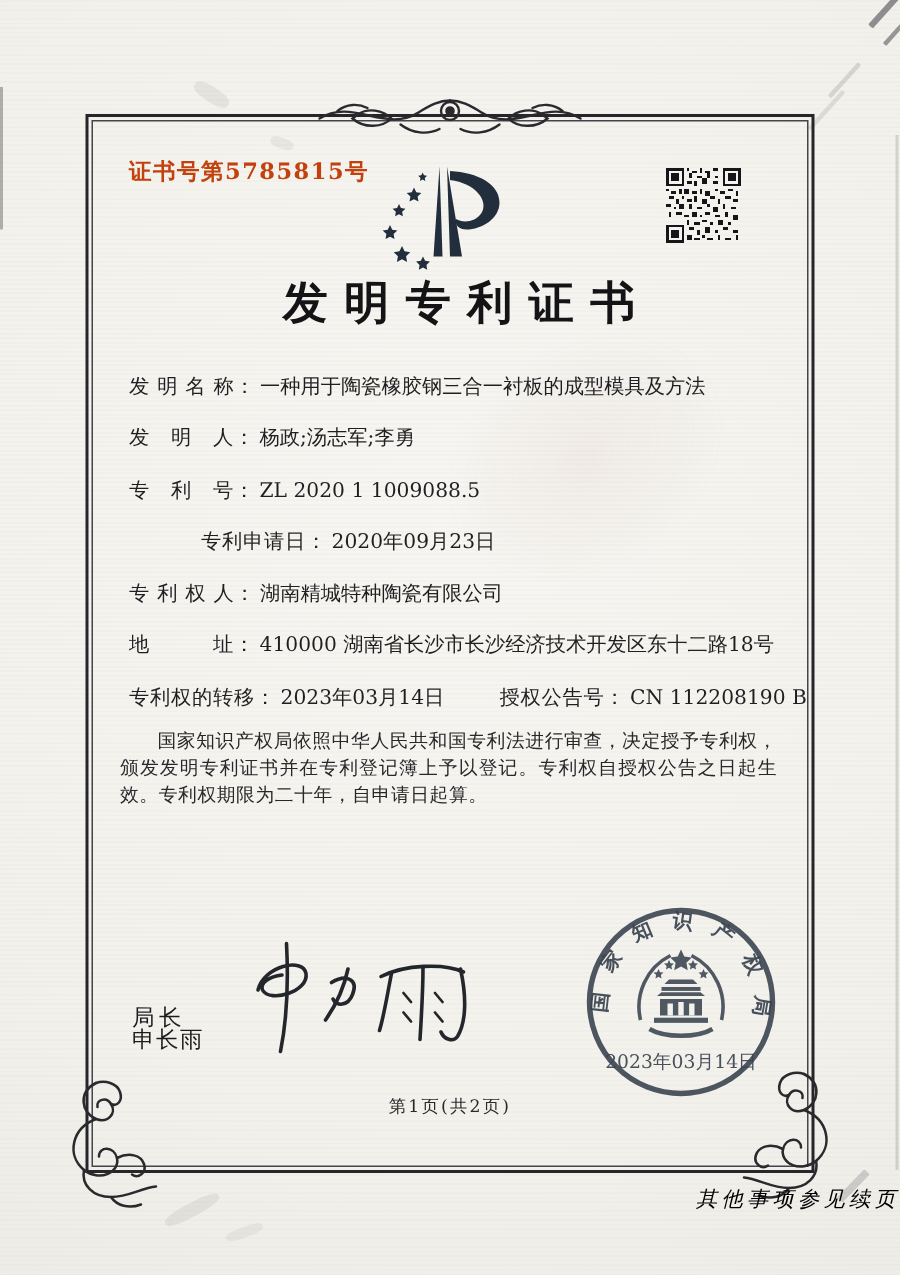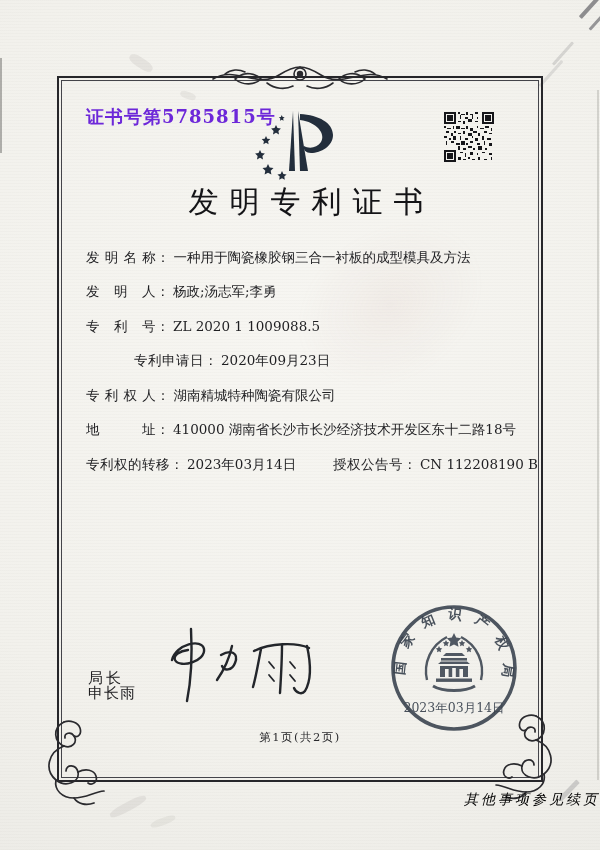--- a/index.html
+++ b/index.html
@@ -24,24 +24,24 @@
   }
 
   
   .ornament-top{left:205px;top:59px;width:190px;height:36px;}
   .flourish{width:74px;height:92px;}
   .flourish-bl{left:34px;top:718px;}
   .flourish-br{left:492px;top:712px;transform:scaleX(-1);}
   .ornament-top svg,.flourish svg{width:100%;height:100%;}
 
   
-  .cert-no{left:86px;top:105px;font-size:18px;font-weight:bold;letter-spacing:1px;color:#6d28d9;}
+  .cert-no{left:86px;top:105px;font-size:15px;font-weight:bold;letter-spacing:1px;color:#c2410c;}
   .qr{left:444px;top:112px;width:50px;height:50px;}
   .logo{left:251px;top:109px;width:94px;height:72px;}
-  .title{left:0;right:0;top:182px;text-align:center;font-size:30px;font-weight:normal;
+  .title{left:0;right:0;top:182px;text-align:center;font-size:30px;font-weight:bold;
          letter-spacing:11px;text-indent:11px;color:#141417;padding-left:12px;}
 
   
   .fields{left:86px;top:249px;width:432px;font-size:13.5px;color:#1f1f22;}
   .frow{position:absolute;left:0;white-space:nowrap;text-align:right;}
   .frow .flabel{font-weight:500;letter-spacing:0.5px;}
   .frow .fvalue{margin-left:3px;}
   .r0{top:0;}.r1{top:34px;}.r2{top:69px;}.r3{top:103px;margin-left:48px;}.r4{top:138px;}.r5{top:172px;}.r6{top:207px;}
   .fgroup2{position:absolute;left:228px;top:0;white-space:nowrap;margin-left:19px;}
 
@@ -261,20 +261,21 @@
   </div>
   <div class="frow r6">
     <span class="flabel">专利权的转移：</span><span class="fvalue">2023年03月14日</span>
     <span class="fgroup2">
       <span class="flabel">授权公告号：</span><span class="fvalue">CN 112208190 B</span>
     </span>
   </div>
 </div>
 
 <div class="abs paras">
+  <p>国家知识产权局依照中华人民共和国专利法进行审查，决定授予专利权，颁发发明专利证书并在专利登记簿上予以登记。专利权自授权公告之日起生效。专利权期限为二十年，自申请日起算。</p>
 </div>
 
 <div class="abs officer-title">局长</div>
 <div class="abs officer-name">申长雨</div>
 
 <div class="abs signature">
   <svg viewBox="0 0 172 82" fill="none" stroke="#23262b" stroke-width="2.4" stroke-linecap="round" stroke-linejoin="round">
     <path d="M14,36 C18,20 44,14 46,25 C48,37 22,45 17,36 C15,31 22,27 30,26"></path>
     <path d="M33,5 C34,24 34,52 29,77"></path>
     <path d="M74,22 C71,36 66,46 59,56"></path>

